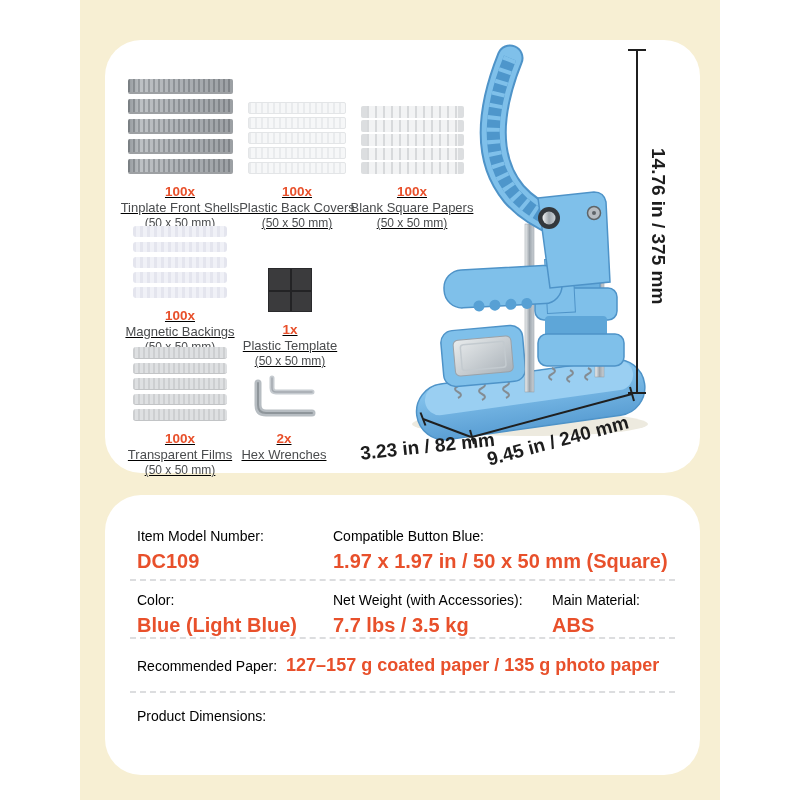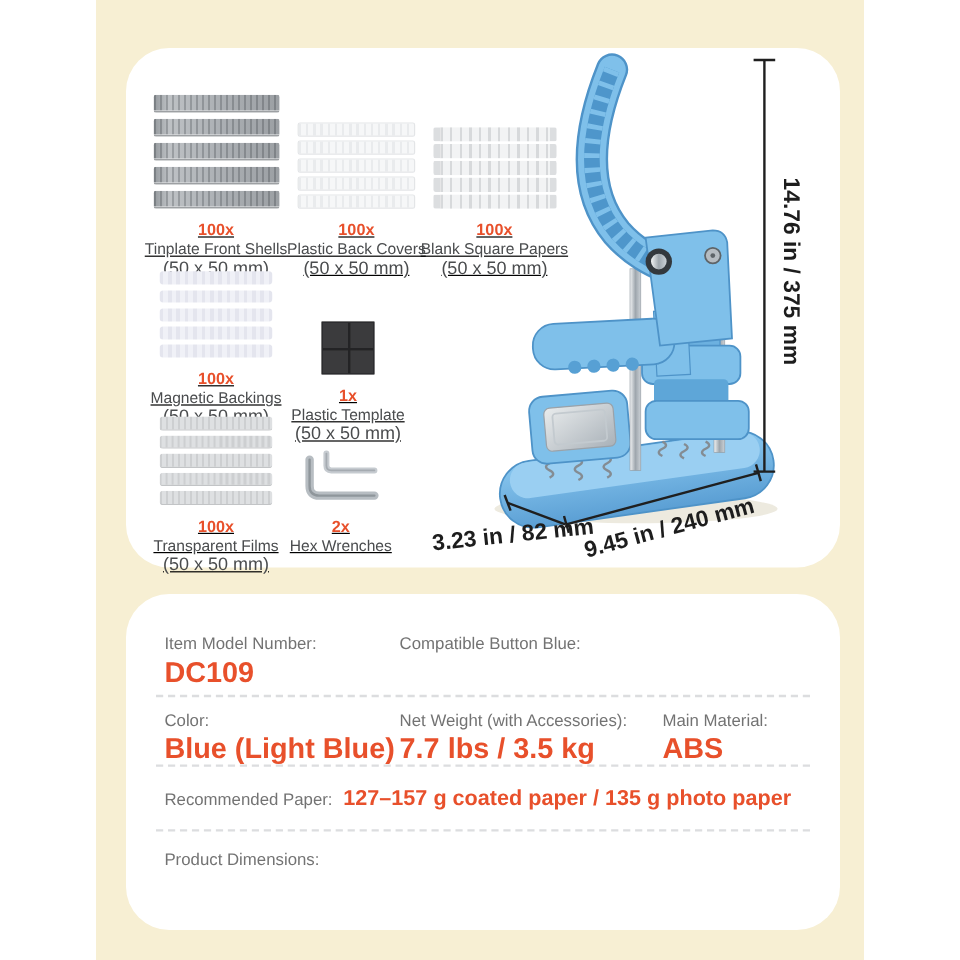--- a/index.html
+++ b/index.html
@@ -9,21 +9,21 @@
   .card { position:absolute; background:#ffffff; border-radius:36px; }
   .card1 { left:105px; top:40px; width:595px; height:433px; }
   .card2 { left:105px; top:495px; width:595px; height:280px; }
 
   
   .acc { position:absolute; display:flex; flex-direction:column; align-items:center;text-decoration:underline; }
   .icon-box { display:flex; flex-direction:column; justify-content:flex-end; align-items:center; width:100%; }
   .strip { border-radius:2px; }
   .qty { font-size:13.5px; font-weight:bold; color:#e8502b; line-height:17px; margin-top:9px; }
   .acc-name { font-size:13px; color:#4a4c4e; line-height:16px; text-align:center; }
-  .acc-size { font-size:15px; color:#4a4c4e; line-height:15px; text-align:center; }
+  .acc-size { font-size:12px; color:#4a4c4e; line-height:15px; text-align:center; }
 
   .g1 { left:5px;  top:34px;  width:140px; }
   .g2 { left:130px; top:34px; width:124px; }
   .g3 { left:245px; top:34px; width:124px; }
   .g1 .icon-box, .g2 .icon-box, .g3 .icon-box { height:100px; }
   .g4 { left:5px;  top:182px; width:140px; }
   .g5 { left:125px; top:196px; width:120px; }
   .g4 .icon-box, .g5 .icon-box { height:76px; }
   .g6 { left:5px;  top:303px; width:140px; }
   .g7 { left:119px; top:303px; width:120px; }
@@ -48,22 +48,22 @@
   .template-square .v { position:absolute; top:0; bottom:0; left:50%; width:2px; background:#232325; }
 
   
   .machine-svg { position:absolute; left:293px; top:2px; width:280px; height:420px; }
   .dim-label { position:absolute; font-size:19px; font-weight:bold; color:#1d1d1d; text-align:center; white-space:nowrap; }
   .dim-h   { left:478px; top:172px; width:150px; height:22px; transform:rotate(90deg); }
   .dim-240 { left:368px; top:390px; width:170px; height:22px; transform:rotate(-15deg); }
   .dim-82  { left:255px; top:396px; width:130px; height:22px; transform:rotate(-6deg); }
 
   
-  .spec-label { font-size:14px; color:#737373; line-height:18px; }
-  .spec-value { font-size:24px; font-weight:bold; color:#e8502b; line-height:24px; margin-top:4px; white-space:nowrap; }
+  .spec-label { font-size:14px; color:#000000; line-height:18px; }
+  .spec-value { font-size:20px; font-weight:bold; color:#e8502b; line-height:24px; margin-top:4px; white-space:nowrap; }
   .spec-col { position:absolute; }
   .r1c1 { left:32px;  top:32px; }
   .r1c2 { left:228px; top:32px; }
   .r2c1 { left:32px;  top:96px; }
   .r2c2 { left:228px; top:96px; }
   .r2c3 { left:447px; top:96px; }
   .divider { position:absolute; left:25px; right:25px; border-top:2px dashed #dcdddf; }
   .dv1 { top:84px; } .dv2 { top:142px; } .dv3 { top:196px; }
   .inline-row { position:absolute; left:32px; display:flex; align-items:baseline; gap:9px; white-space:nowrap; }
   .r3 { top:158px; } .r4 { top:212px; }
@@ -261,20 +261,21 @@
   </div>
 
   <div class="card card2">
 
     <div class="spec-col r1c1">
       <div class="spec-label">Item Model Number:</div>
       <div class="spec-value">DC109</div>
     </div>
     <div class="spec-col r1c2">
       <div class="spec-label">Compatible Button Blue:</div>
+      <div class="spec-value">1.97 x 1.97 in / 50 x 50 mm (Square)</div>
     </div>
 
     <div class="divider dv1"></div>
 
     <div class="spec-col r2c1">
       <div class="spec-label">Color:</div>
       <div class="spec-value">Blue (Light Blue)</div>
     </div>
     <div class="spec-col r2c2">
       <div class="spec-label">Net Weight (with Accessories):</div>

